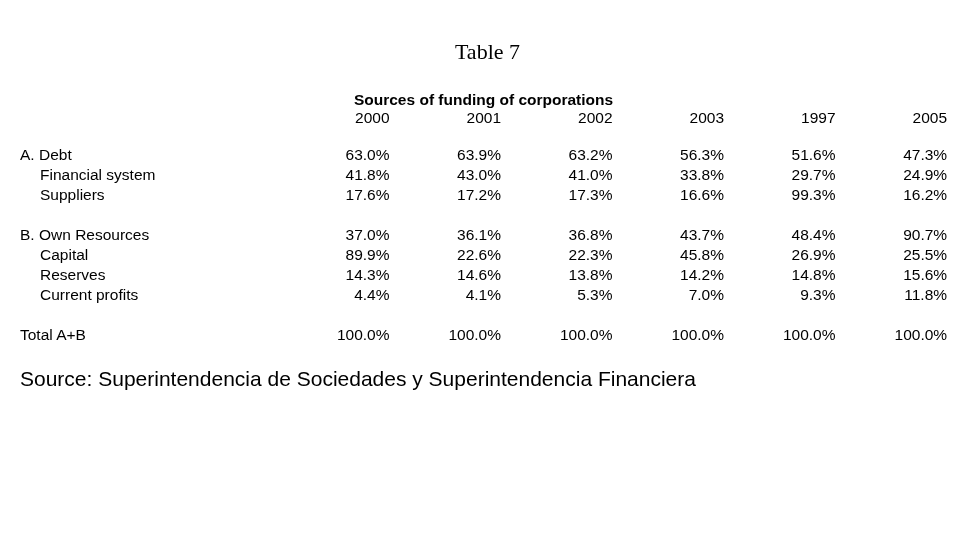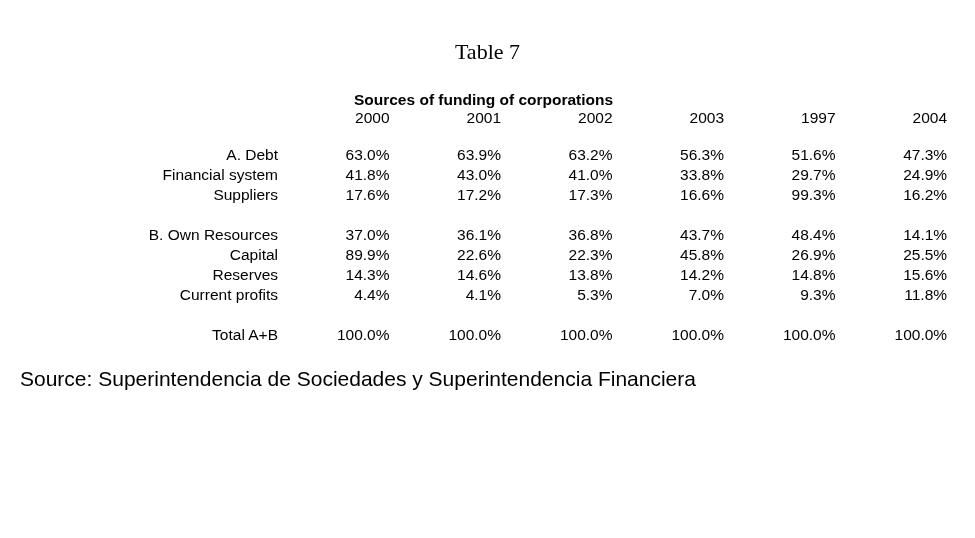--- a/index.html
+++ b/index.html
@@ -48,21 +48,21 @@
   tr.year-row th {
     text-align: right;
     height: 18px;
     vertical-align: middle;
   }
   tbody td {
     text-align: right;
     height: 20px;
     vertical-align: middle;
   }
-  tbody td.lbl { text-align: right; }
+  tbody td.lbl { text-align: left; }
   tr.indent td.lbl { padding-left: 20px; }
   tr.spacer-top td { height: 18px; }
   tr.spacer td { height: 20px; }
   .source-note {
     margin: 25px 0 0 20px;
     font-size: 21px;
     line-height: 18px;
   }
 </style>
 </head>
@@ -86,21 +86,21 @@
       <tr class="title-row">
         <th colspan="7">Sources of funding of corporations</th>
       </tr>
       <tr class="year-row">
         <th class="lbl"></th>
         <th>2000</th>
         <th>2001</th>
         <th>2002</th>
         <th>2003</th>
         <th>1997</th>
-        <th>2004</th>
+        <th>2005</th>
       </tr>
     </thead>
     <tbody>
       <tr class="spacer-top">
           <td colspan="7"></td>
         </tr>
 
       <tr>
         <td class="lbl">A. Debt</td>
         <td>63.0%</td>
@@ -133,21 +133,21 @@
           <td colspan="7"></td>
         </tr>
 
       <tr>
         <td class="lbl">B. Own Resources</td>
         <td>37.0%</td>
         <td>36.1%</td>
         <td>36.8%</td>
         <td>43.7%</td>
         <td>48.4%</td>
-        <td>14.1%</td>
+        <td>90.7%</td>
       </tr>
       <tr class="indent">
         <td class="lbl">Capital</td>
         <td>89.9%</td>
         <td>22.6%</td>
         <td>22.3%</td>
         <td>45.8%</td>
         <td>26.9%</td>
         <td>25.5%</td>
       </tr>

